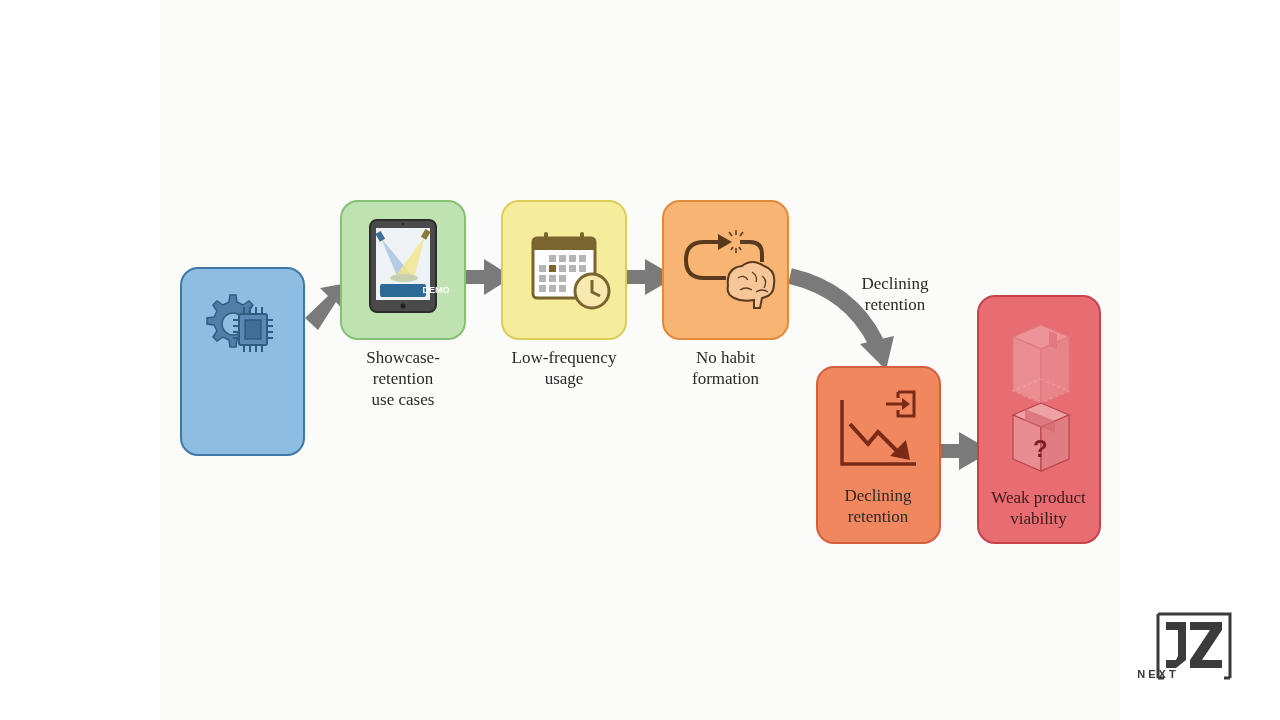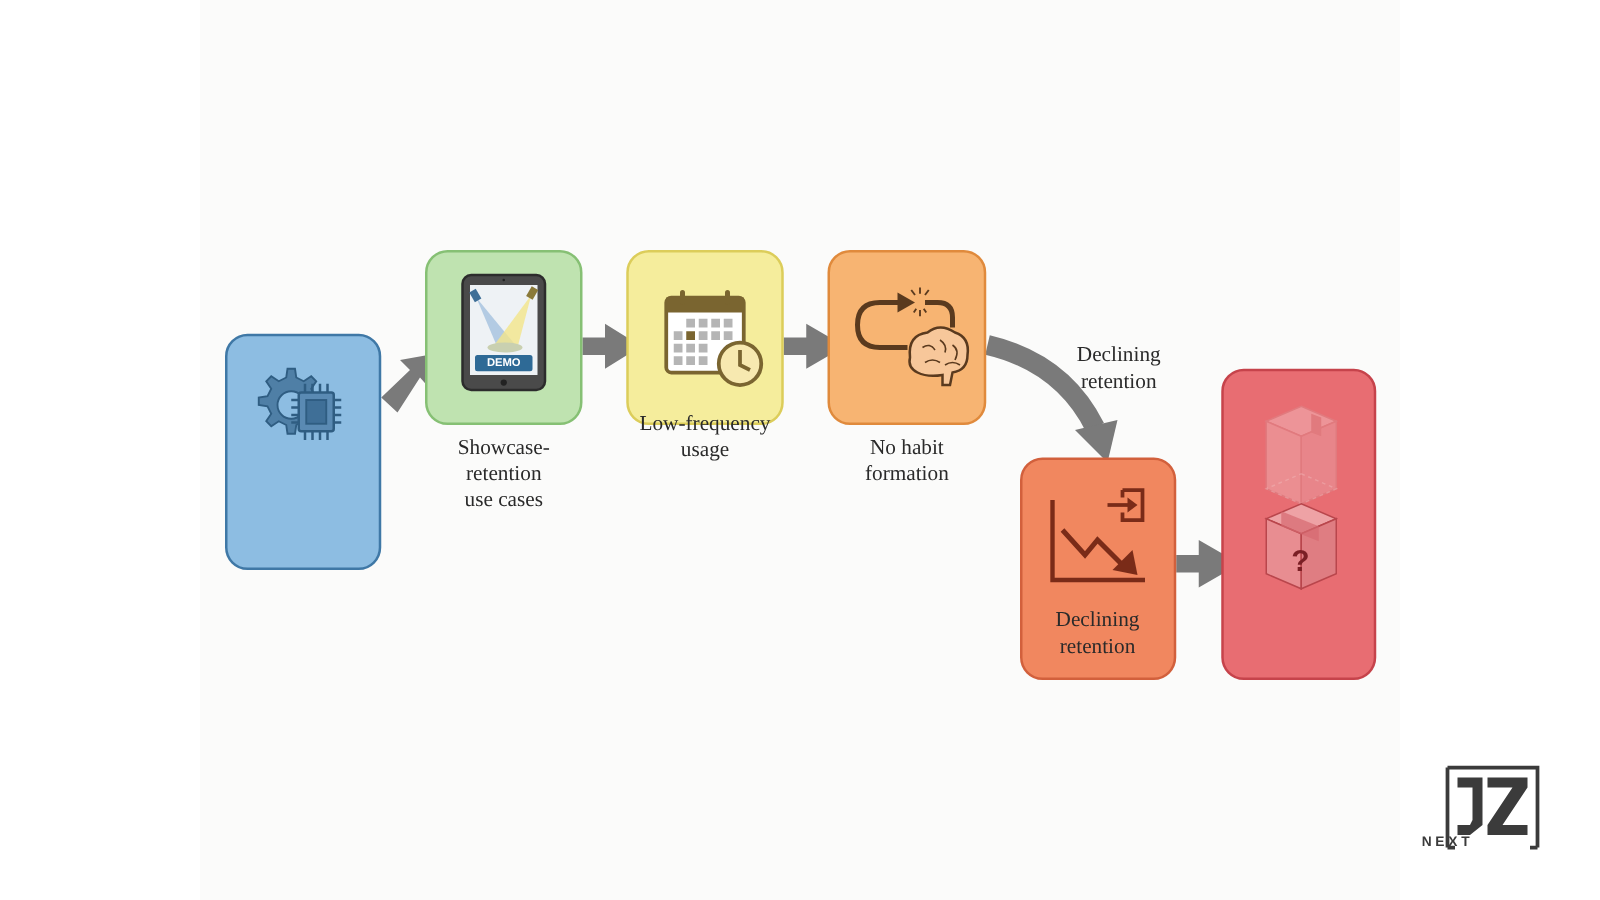--- a/index.html
+++ b/index.html
@@ -70,21 +70,21 @@
       <rect x="8" y="10" width="54" height="72" fill="#eef2f5"></rect>
       <circle cx="35" cy="88" r="2.5" fill="#222"></circle>
       <circle cx="35" cy="6" r="1" fill="#222"></circle>
       <polygon points="13,20 30,60 46,60" fill="#a8c4df" opacity="0.85"></polygon>
       <polygon points="57,18 26,60 46,60" fill="#f3e58a" opacity="0.8"></polygon>
       <ellipse cx="36" cy="60" rx="14" ry="4" fill="#c9d0b0"></ellipse>
       <rect x="9" y="14" width="6" height="9" fill="#3f6f97" transform="rotate(-30 12 18)"></rect>
       <rect x="55" y="12" width="6" height="9" fill="#8a7a3a" transform="rotate(30 58 16)"></rect>
       <rect x="12" y="66" width="46" height="13" rx="2" fill="#2e6a96"></rect>
     </svg>
-    <div style="position:absolute;left:12px;top:66px;width:46px;height:13px;line-height:13px;text-align:center;color:#fff;font-weight:bold;font-size:9px;">DEMO</div>
+    <div style="position:absolute;left:12px;top:66px;width:46px;height:13px;line-height:13px;text-align:center;color:#fff;font-weight:bold;font-size:9px;padding-left:33px;">DEMO</div>
   </div>
 </div>
 <div class="lbl" style="left:340px;top:347px;width:126px;">Showcase-
 retention
 use cases</div>
 
 <div class="box" style="left:501px;top:200px;width:126px;height:140px;background:#f5ed9c;border:2.5px solid #dccd5a;">
   <div class="icon" style="left:28px;top:28px;width:82px;height:82px;">
     <svg width="82" height="82" viewBox="0 0 82 82">
       <rect x="2" y="8" width="62" height="60" rx="4" fill="#ffffff" stroke="#7a6530" stroke-width="3"></rect>
@@ -106,21 +106,21 @@
         <rect x="8" y="55" width="7" height="7"></rect>
           <rect x="18" y="55" width="7" height="7"></rect>
           <rect x="28" y="55" width="7" height="7"></rect>
       </g>
       <rect x="18" y="35" width="7" height="7" fill="#7a6530"></rect>
       <circle cx="61" cy="61" r="17" fill="#f7e9b0" stroke="#7a6530" stroke-width="3"></circle>
       <path d="M61,50 L61,62 L69,66" stroke="#7a6530" stroke-width="3" fill="none"></path>
     </svg>
   </div>
 </div>
-<div class="lbl" style="left:496px;top:328px;width:136px;">Low-frequency
+<div class="lbl" style="left:496px;top:347px;width:136px;">Low-frequency
 usage</div>
 
 <div class="box" style="left:662px;top:200px;width:127px;height:140px;background:#f7b472;border:2.5px solid #e08a3c;">
   <div class="icon" style="left:18px;top:26px;width:96px;height:90px;">
     <svg width="96" height="90" viewBox="0 0 96 90">
       <path d="M40,14 L22,14 Q4,14 4,32 Q4,50 22,50 L44,50" stroke="#5a3a1e" stroke-width="4" fill="none"></path>
       <polygon points="36,6 50,14 36,22" fill="#5a3a1e"></polygon>
       <path d="M58,14 L68,14 Q80,14 80,26 L80,34" stroke="#5a3a1e" stroke-width="4" fill="none"></path>
       <g stroke="#5a3a1e" stroke-width="1.5">
         <line x1="54" y1="2" x2="54" y2="7"></line>
@@ -171,20 +171,22 @@
         <polygon points="32,56 60,68 32,80 4,68"></polygon>
       </g>
 
       <polygon points="32,80 60,92 32,104 4,92" fill="#eea2a5" stroke="#b9464c" stroke-width="1.2"></polygon>
       <polygon points="4,92 32,104 32,148 4,136" fill="#e88d91" stroke="#b9464c" stroke-width="1.2"></polygon>
       <polygon points="60,92 32,104 32,148 60,136" fill="#df7d82" stroke="#b9464c" stroke-width="1.2"></polygon>
       <polygon points="16,86 46,98 46,110 16,98" fill="#d56a70" opacity="0.7"></polygon>
       <text x="24" y="134" font-family="Liberation Sans, sans-serif" font-size="24" font-weight="bold" fill="#7a1f25">?</text>
     </svg>
   </div>
+  <div class="lbl" style="left:0;top:190px;width:119px;color:#3a1a1a;">Weak product
+viability</div>
 </div>
 
 <div style="position:absolute;left:1120px;top:612px;width:76px;height:68px;padding-left:36px;">
   <svg width="76" height="68" viewBox="0 0 76 68">
     <path d="M2,2 L74,2 L74,66 M2,2 L2,66" stroke="#3b3b3b" stroke-width="3" fill="none"></path>
     <path d="M2,66 L8,66 M68,66 L74,66" stroke="#3b3b3b" stroke-width="3"></path>
     <path d="M10,10 L30,10 L30,48 L20,56 L10,56 L10,48 L20,48 L22,44 L22,18 L10,18 Z" fill="#3b3b3b"></path>
     <path d="M34,10 L66,10 L66,18 L46,48 L66,48 L66,56 L34,56 L34,48 L54,18 L34,18 Z" fill="#3b3b3b"></path>
   </svg>
   <div style="position:absolute;left:0;top:56px;width:76px;text-align:center;font-size:11px;font-weight:bold;letter-spacing:3px;color:#3b3b3b;line-height:12px;">NEXT</div>

